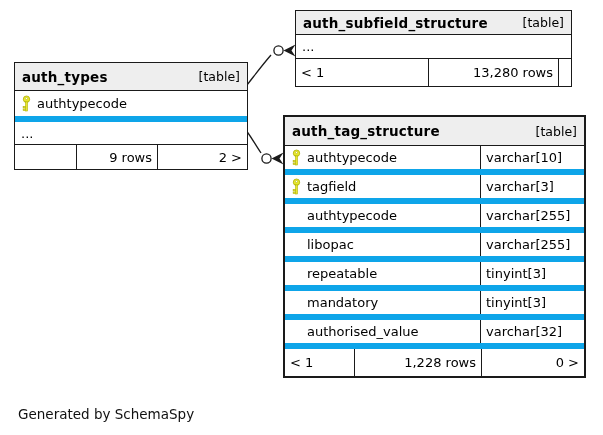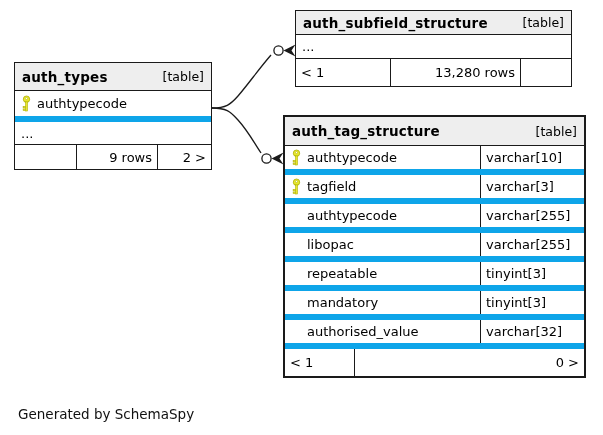--- a/index.html
+++ b/index.html
@@ -72,35 +72,35 @@
     display: flex;
     align-items: center;
     padding: 0 5px;
     border-left: 1px solid #1a1a1a;
     white-space: nowrap;
   }
   .footer-cell:first-child { border-left: none; }
   .footer-cell.right { justify-content: flex-end; }
 
   
-  #tbl-auth-types { left: 14px; top: 62px; width: 198px; height: 108px; }
+  #tbl-auth-types { left: 14px; top: 62px; width: 234px; height: 108px; }
   #tbl-auth-types .tbl-header { height: 28px; }
   #tbl-auth-types .col-row { height: 31px; flex: 0 0 31px; }
   #tbl-auth-types .ellipsis-row { height: 23px; }
   #tbl-auth-types .footer-row { height: 24px; flex: 1 1 auto; }
   #tbl-auth-types .fc-1 { flex: 0 0 61px; }
   #tbl-auth-types .fc-2 { flex: 0 0 81px; }
   #tbl-auth-types .fc-3 { flex: 1 1 auto; }
 
   #tbl-auth-subfield { left: 295px; top: 10px; width: 277px; height: 77px; }
   #tbl-auth-subfield .tbl-header { height: 24px; }
   #tbl-auth-subfield .ellipsis-row { height: 24px; }
   #tbl-auth-subfield .footer-row { height: 23px; flex: 1 1 auto; }
   #tbl-auth-subfield .fc-1 { flex: 0 0 94px; }
-  #tbl-auth-subfield .fc-2 { flex: 0 0 130px; }
+  #tbl-auth-subfield .fc-2 { flex: 0 0 130px; margin-left: 38px; }
   #tbl-auth-subfield .fc-3 { flex: 1 1 auto; }
 
   #tbl-auth-tag { left: 283px; top: 115px; width: 303px; height: 263px; }
   #tbl-auth-tag .tbl-header { height: 29px; }
   #tbl-auth-tag .col-row { height: 29px; flex: 0 0 29px; }
   #tbl-auth-tag .footer-row { flex: 1 1 auto; }
   #tbl-auth-tag .fc-1 { flex: 0 0 69px; }
   #tbl-auth-tag .fc-2 { flex: 0 0 127px; }
   #tbl-auth-tag .fc-3 { flex: 1 1 auto; }
 
@@ -235,18 +235,19 @@
     </div>
 
     <div class="col-row">
       <span class="icon-cell"></span>
       <span class="col-name">authorised_value</span>
       <span class="col-type">varchar[32]</span>
     </div>
 
     <div class="footer-row">
       <span class="footer-cell fc-1">&lt; 1</span>
+      <span class="footer-cell fc-2 right">1,228 rows</span>
       <span class="footer-cell fc-3 right">0 &gt;</span>
     </div>
   </div>
 
   <div class="generator-note">Generated by SchemaSpy</div>
 </div>
 
 </body></html>

